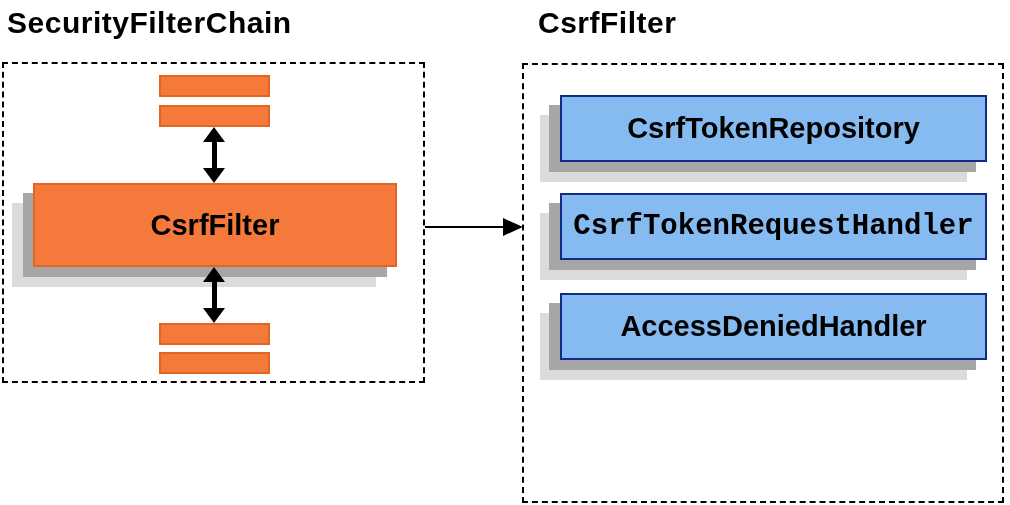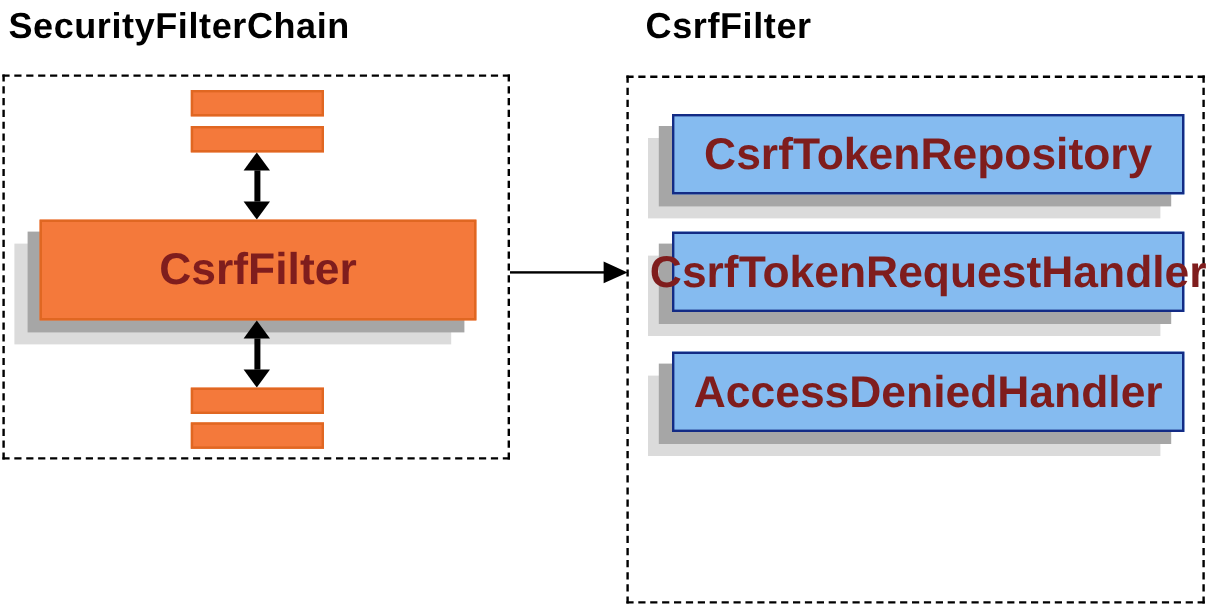--- a/index.html
+++ b/index.html
@@ -51,36 +51,36 @@
   .orange-box{
     position:absolute;
     left:33px;top:183px;width:364px;height:84px;
     background:var(--orange-fill);
     border:2px solid var(--orange-border);
     box-sizing:border-box;
     box-shadow:-10px 10px 0 var(--shadow-dark), -21px 20px 0 var(--shadow-light);
     display:flex;align-items:center;justify-content:center;
   }
   .box-label{
-    font-size:37px;
+    font-size:29px;
     font-weight:bold;
-    color:#7f1d1d;
+    color:#000000;
     white-space:nowrap;
   }
   .blue-box{
     position:absolute;
     left:560px;width:427px;height:67px;
     background:var(--blue-fill);
     border:2px solid var(--blue-border);
     box-sizing:border-box;
     box-shadow:-11px 10px 0 var(--shadow-dark), -20px 20px 0 var(--shadow-light);
     display:flex;align-items:center;justify-content:center;
   }
   .blue1{top:95px;}
-  .blue2{top:193px;}
+  .blue2{top:193px;font-family:Liberation Mono, monospace;}
   .blue3{top:293px;}
   .blue4{top:393px;}
   .varrow{
     position:absolute;
     left:203px;width:22px;height:56px;
     display:flex;flex-direction:column;align-items:center;
   }
   .varrow-top{top:127px;}
   .varrow-bottom{top:267px;}
   .arrow-head-up{

